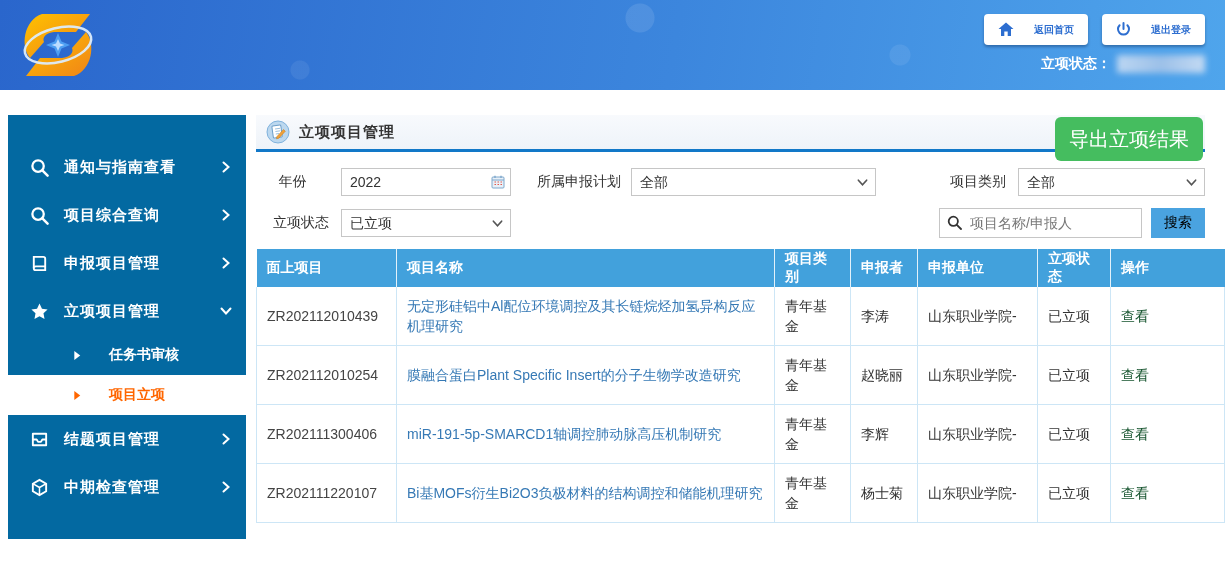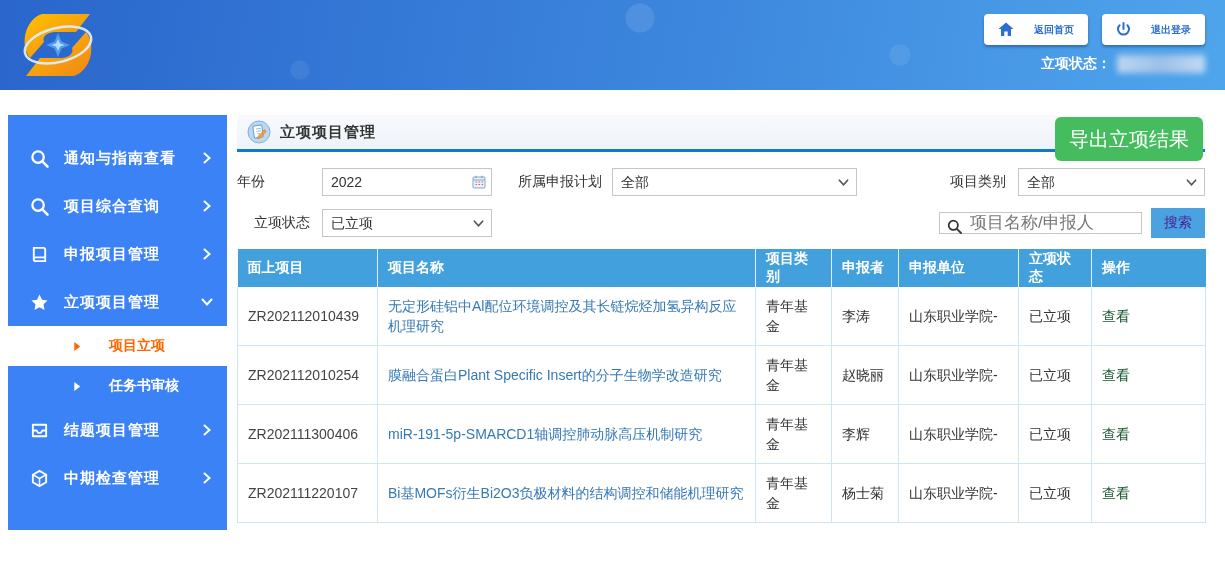--- a/index.html
+++ b/index.html
@@ -25,21 +25,21 @@
     box-shadow:0 2px 3px rgba(0,20,60,.35); cursor:pointer; }
   .login-line { margin-top:10px; display:flex; align-items:center; justify-content:flex-end;
     color:#fff; font-size:14px; font-weight:bold; }
   .blur-name { display:inline-block; width:88px; height:18px; margin-left:6px; border-radius:2px;
     background:linear-gradient(90deg,#bcd6f2,#9cc0e8,#c4daf3); filter:blur(3px); }
 
   
   .page { display:flex; padding:25px 20px 0 8px; gap:10px; }
 
   
-  .sidebar { width:219px; background:#3b82f6; padding:19px 0 28px; align-self:flex-start; }
+  .sidebar { width:238px; background:#0369a1; padding:28px 0 28px; align-self:flex-start; }
   .side-item { display:flex; align-items:center; height:48px; padding:0 14px 0 22px;
     color:#fff; font-size:15px; font-weight:bold; cursor:pointer; }
   .side-item .mi { width:19px; height:19px; flex:0 0 19px; margin-right:15px; }
   .side-item .lbl { flex:1; letter-spacing:1px; }
   .chev { width:12px; height:12px; }
   .submenu-item { display:flex; align-items:center; height:40px; padding-left:64px;
     color:#fff; font-size:14px; font-weight:bold; cursor:pointer; }
   .submenu-item .arrow { width:11px; height:11px; margin-right:26px; }
   .submenu-item.active { background:#fff; color:#ff6600; }
 
@@ -48,39 +48,39 @@
   .content-head { position:relative; height:37px; display:flex; align-items:center;
     background:linear-gradient(180deg,#f8fafd,#eef3f9); border-bottom:3px solid #1278c8; padding-left:10px; }
   .page-title { display:flex; align-items:center; gap:9px; font-size:15px; color:#333; font-weight:bold; letter-spacing:1px; }
   .export-btn { position:absolute; right:2px; top:2px; height:44px; padding:0 14px;
     background:#45bd5f; color:#fff; border:none; border-radius:6px; font-size:20px; cursor:pointer; }
 
   .filters { padding:16px 0 12px; }
   .frow { display:flex; align-items:center; height:28px; }
   .frow + .frow { margin-top:13px; }
   .flabel { font-size:14px; color:#333; }
-  .lab-year { width:85px; text-align:left; padding-right:12px; }
+  .lab-year { width:85px; text-align:center; padding-right:12px; }
   .lab-plan { width:112px; text-align:right; padding-right:10px; margin-left:8px; }
   .lab-cat  { width:72px;  text-align:right; padding-right:12px; margin-left:auto; }
   .lab-status { width:85px; text-align:right; padding-right:12px; }
   .tbox { position:relative; }
   .tinput, .sel select { height:28px; border:1px solid #c6c6c6; background:#fff; font-size:14px;
     color:#333; padding:0 8px; font-family:inherit; }
   .w210 { width:170px; } .w245 { width:245px; } .w187 { width:187px; }
   .cal-ico { position:absolute; right:6px; top:7px; width:14px; height:14px; }
   .sel { position:relative; display:inline-block; }
   .sel select { appearance:none; -webkit-appearance:none; padding-right:24px; width:100%; }
   .sel .chevd { position:absolute; right:8px; top:9px; width:11px; height:11px; pointer-events:none; }
   .search-group { margin-left:auto; display:flex; align-items:center; gap:9px; }
   .search-box { position:relative; width:203px; }
-  .search-box input { width:100%; height:22px; border:1px solid #c6c6c6; font-size:17px;
+  .search-box input { width:100%; height:30px; border:1px solid #c6c6c6; font-size:14px;
     padding:0 8px 0 30px; font-family:inherit; }
   .search-box input::placeholder { color:#777; }
   .mag { position:absolute; left:8px; top:7px; width:15px; height:15px; }
-  .search-btn { width:54px; height:30px; background:#4aa3e0; color:#4c1d95; border:none;
+  .search-btn { width:54px; height:30px; background:#4aa3e0; color:#000000; border:none;
     font-size:14px; cursor:pointer; }
 
   
   table { width:100%; border-collapse:collapse; table-layout:fixed; }
   thead th { background:#42a1dc; color:#fff; font-size:14px; font-weight:bold; text-align:left;
     height:38px; padding:0 10px; border-right:1px solid rgba(255,255,255,.85); }
   thead th:last-child { border-right:none; }
   tbody td { font-size:14px; color:#333; padding:9px 10px; line-height:20px;
     border:1px solid #cde6f6; border-top:none; vertical-align:middle; background:#fff; }
   tbody tr td:first-child { color:#444;margin-top:48px; }
@@ -171,32 +171,32 @@
     <div class="side-item">
       <svg class="mi" viewBox="0 0 20 20">
         <path d="M10 1.5 L12.6 7 L18.5 7.8 L14.2 11.9 L15.3 17.8 L10 15 L4.7 17.8 L5.8 11.9 L1.5 7.8 L7.4 7 Z" fill="#fff"></path>
       </svg>
       <span class="lbl">立项项目管理</span>
       <svg class="chev" viewBox="0 0 12 12">
         <path d="M1.5 3.5 L6 8.5 L10.5 3.5" fill="none" stroke="#fff" stroke-width="2" stroke-linecap="round"></path>
       </svg>
     </div>
 
+    <div class="submenu-item">
+      <svg class="arrow" viewBox="0 0 12 12">
+        <path d="M2.5 1 L9 6 L2.5 11 Z" fill="#fff"></path>
+      </svg>
+      <span>任务书审核</span>
+    </div>
+
     <div class="submenu-item active">
       <svg class="arrow" viewBox="0 0 12 12">
         <path d="M2.5 1 L9 6 L2.5 11 Z" fill="#ff6600"></path>
       </svg>
       <span>项目立项</span>
-    </div>
-
-    <div class="submenu-item">
-      <svg class="arrow" viewBox="0 0 12 12">
-        <path d="M2.5 1 L9 6 L2.5 11 Z" fill="#fff"></path>
-      </svg>
-      <span>任务书审核</span>
     </div>
 
     <div class="side-item">
       <svg class="mi" viewBox="0 0 20 20">
         <path d="M3 4 L17 4 L17 16 L3 16 Z M3 10 L7 10 L8.5 12.5 L11.5 12.5 L13 10 L17 10" fill="none" stroke="#fff" stroke-width="2" stroke-linejoin="round"></path>
       </svg>
       <span class="lbl">结题项目管理</span>
       <svg class="chev" viewBox="0 0 12 12">
         <path d="M3.5 1.5 L8.5 6 L3.5 10.5" fill="none" stroke="#fff" stroke-width="2" stroke-linecap="round"></path>
       </svg>

